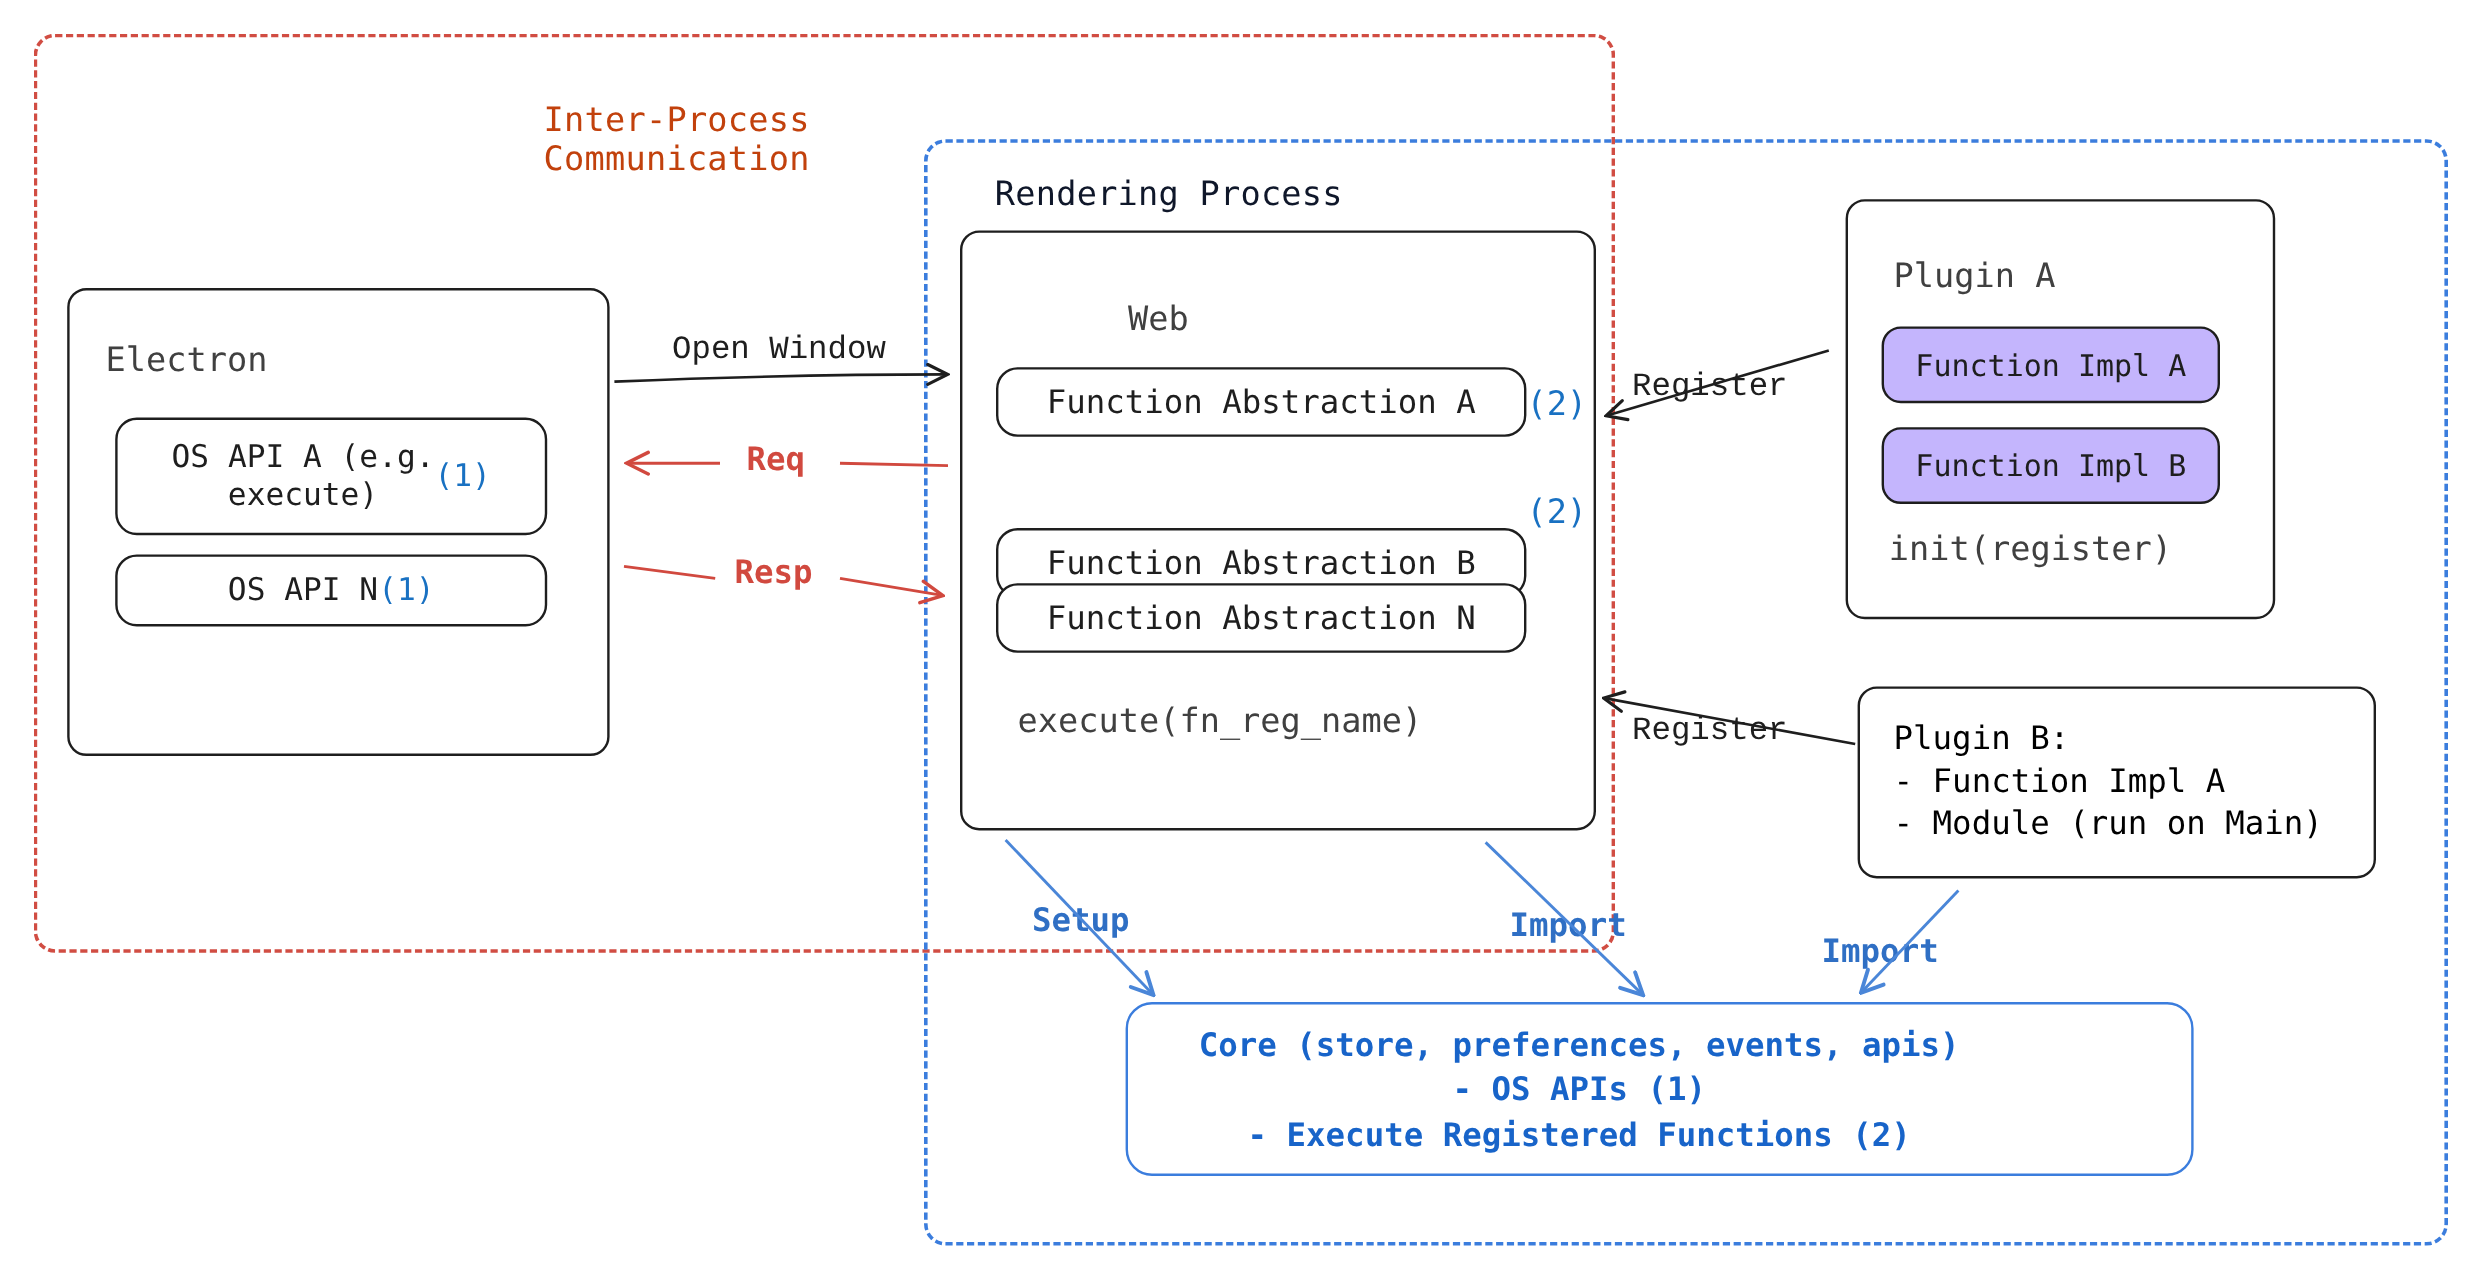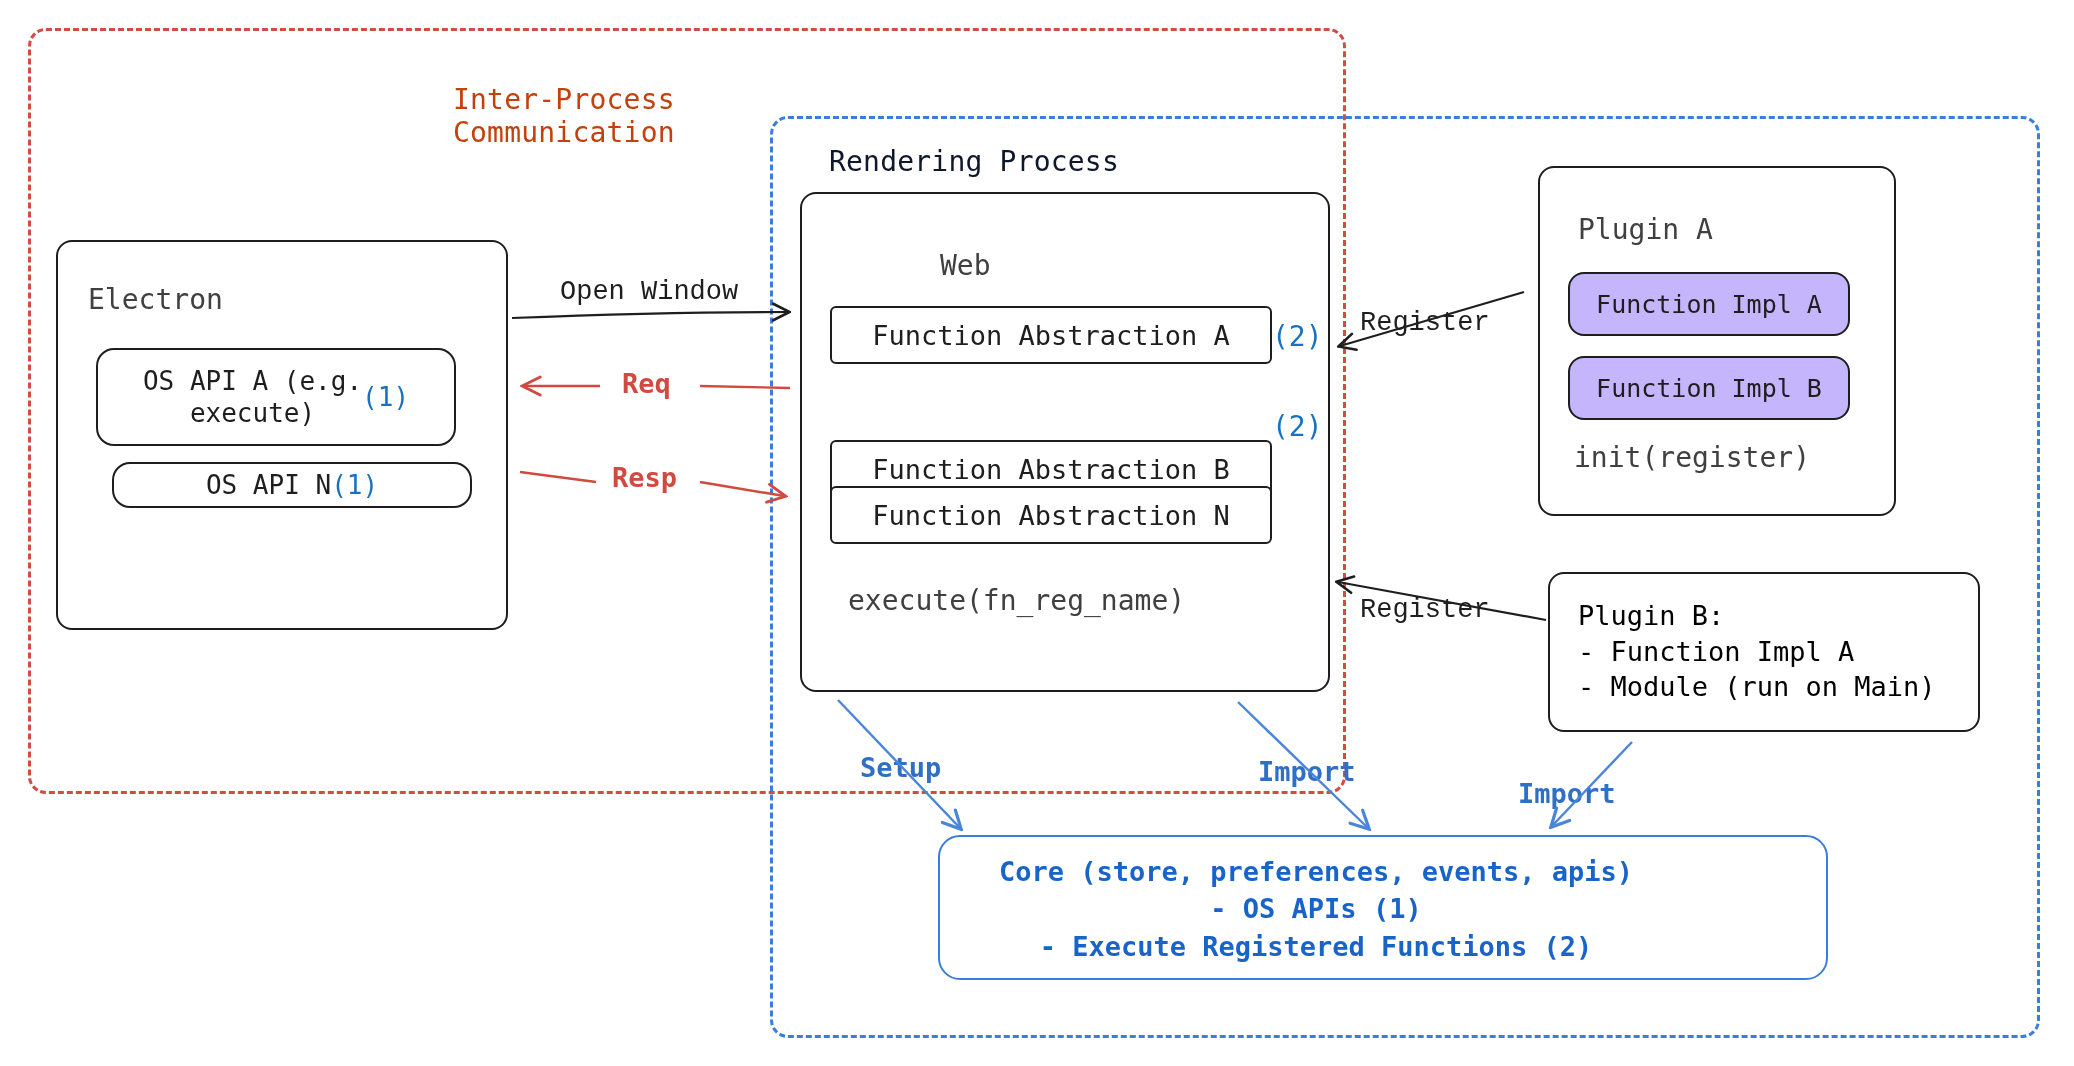--- a/index.html
+++ b/index.html
@@ -65,21 +65,21 @@
     color: #404040;
     white-space: pre;
   }
 
   
   #box-electron { left: 56px; top: 240px; width: 452px; height: 390px; }
   #title-electron { left: 88px; top: 283px; }
 
   
   #box-osapi-a { left: 96px; top: 348px; width: 360px; height: 98px; border-radius: 18px; }
-  #box-osapi-n { left: 112px; top: 462px; width: 360px; height: 46px; border-radius: 18px; }
+  #box-osapi-n { left: 96px; top: 462px; width: 360px; height: 60px; border-radius: 18px; }
   .inner-text {
     position: absolute;
     inset: 0;
     display: flex;
     align-items: center;
     justify-content: center;
     text-align: center;
     font-size: 26px;
     color: #1e1e1e;
     white-space: pre;
@@ -87,21 +87,21 @@
   }
   .tag-blue { color: #1971c2; }
 
   
   #box-web { left: 800px; top: 192px; width: 530px; height: 500px; }
   #title-web { left: 940px; top: 249px; }
 
   .fn-box {
     position: absolute;
     border: 2.3px solid #1e1e1e;
-    border-radius: 6px;
+    border-radius: 18px;
     background: #ffffff;
     box-sizing: border-box;
     left: 830px;
     width: 442px;
     height: 58px;
   }
   #fn-a { top: 306px; }
   #fn-b { top: 396px; margin-top: 44px; }
   #fn-n { top: 486px; }
   .fn-label {

